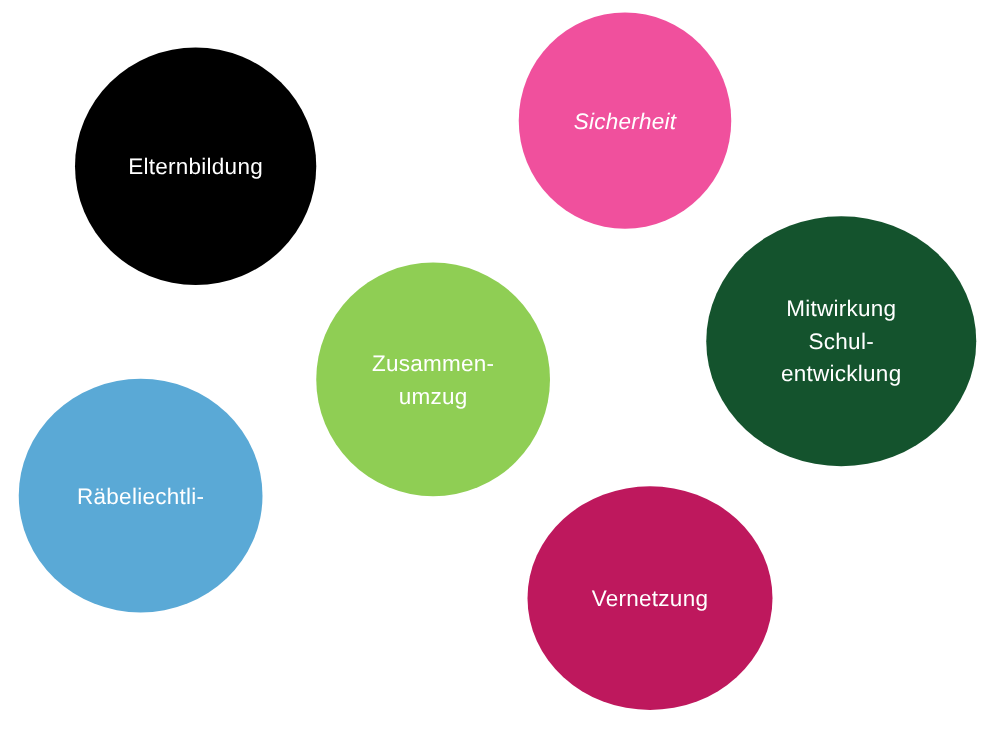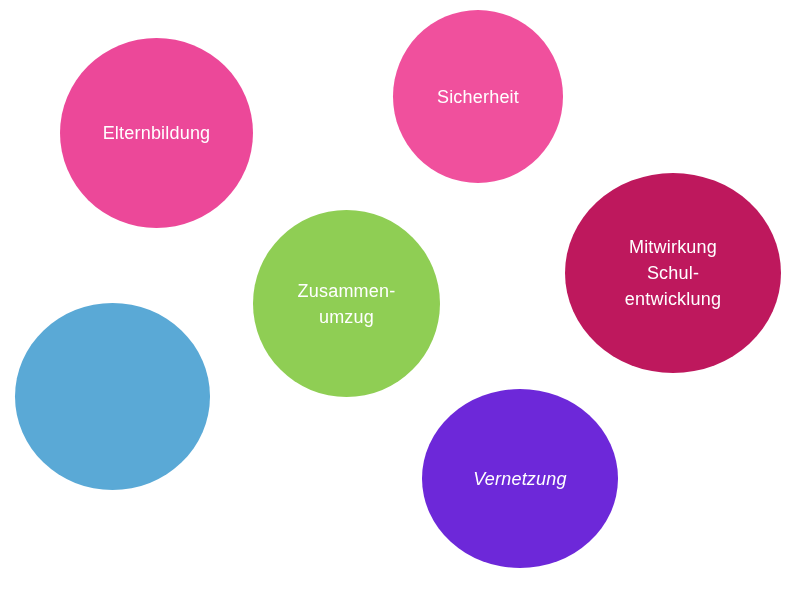--- a/index.html
+++ b/index.html
@@ -28,62 +28,63 @@
   .label {
     color: #ffffff;
     font-size: 18px;
     line-height: 26px;
     font-weight: 400;
     letter-spacing: 0.2px;
   }
   .label span { display: block; }
   
   .pos-0 { left: 60px;  top: 38px;  width: 193px; height: 190px; }
-  .pos-1 { left: 393px; top: 10px;  width: 170px; height: 173px; }
+  .pos-1 { left: 415px; top: 10px;  width: 170px; height: 173px; font-style: italic; }
   .pos-2 { left: 253px; top: 210px; width: 187px; height: 187px; }
   .pos-3 { left: 565px; top: 173px; width: 216px; height: 200px; }
   .pos-4 { left: 15px;  top: 303px; width: 195px; height: 187px; }
   .pos-5 { left: 422px; top: 389px; width: 196px; height: 179px; }
 </style>
 </head>
 <body>
 
 <div class="canvas">
 
-  <div class="bubble pos-0" style="background-color: #ec4899;">
+  <div class="bubble pos-0" style="background-color: #000000;">
     <div class="label">
       <span>Elternbildung</span>
     </div>
   </div>
 
   <div class="bubble pos-1" style="background-color: rgb(240, 80, 157);">
     <div class="label">
       <span>Sicherheit</span>
     </div>
   </div>
 
   <div class="bubble pos-2" style="background-color: rgb(143, 206, 84); text-align: center;">
     <div class="label">
       <span>Zusammen-</span>
       <span>umzug</span>
     </div>
   </div>
 
-  <div class="bubble pos-3" style="background-color: #be185d; justify-content: center;">
+  <div class="bubble pos-3" style="background-color: #14532d; justify-content: center;">
     <div class="label">
       <span>Mitwirkung</span>
       <span>Schul-</span>
       <span>entwicklung</span>
     </div>
   </div>
 
   <div class="bubble pos-4" style="background-color: rgb(90, 169, 214);">
     <div class="label">
+      <span>Räbeliechtli-</span>
     </div>
   </div>
 
-  <div class="bubble pos-5" style="background-color: #6d28d9; font-style: italic;">
+  <div class="bubble pos-5" style="background-color: #be185d;">
     <div class="label">
       <span>Vernetzung</span>
     </div>
   </div>
 
 </div>
 
 </body></html>

